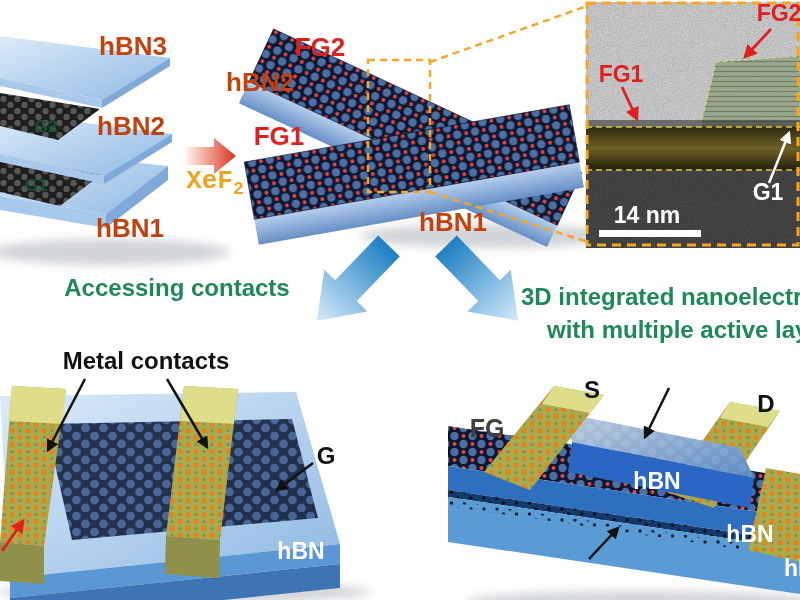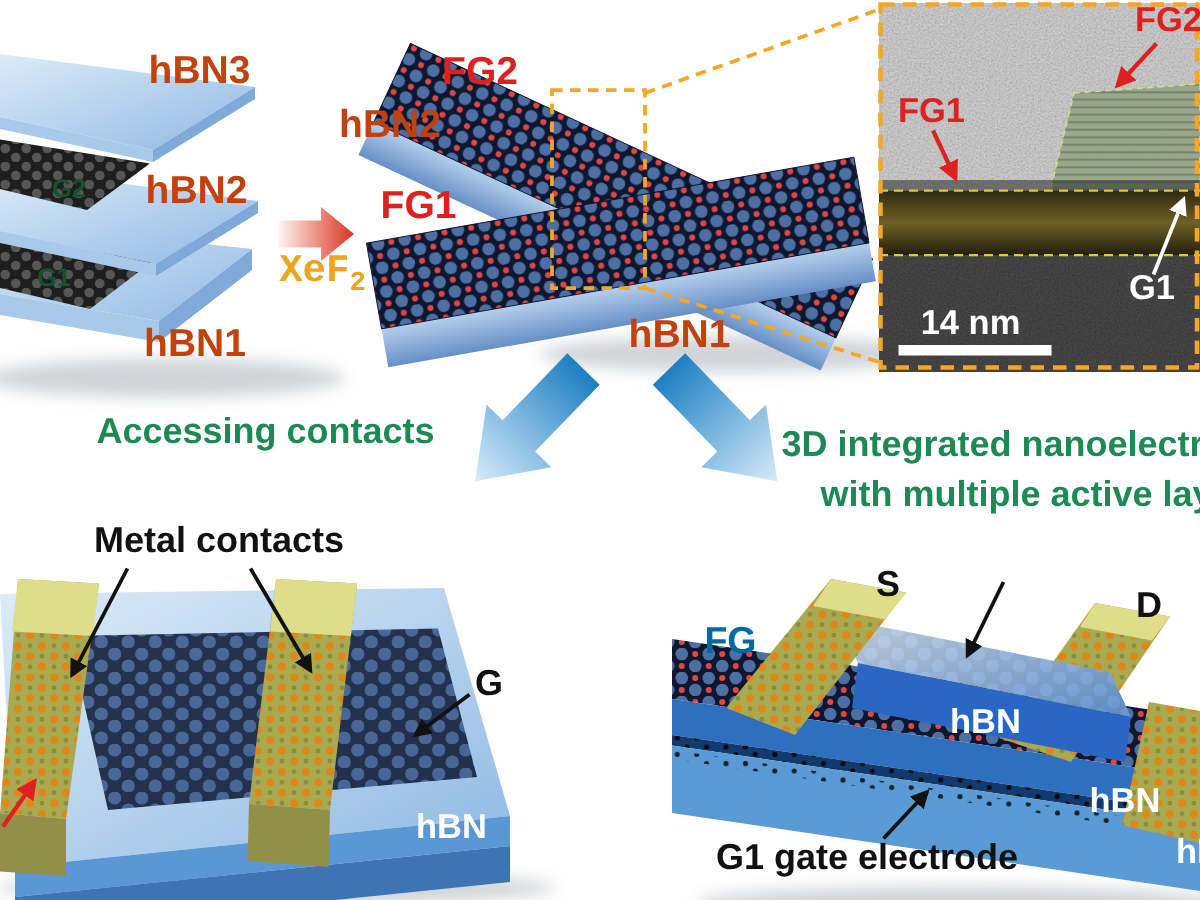--- a/index.html
+++ b/index.html
@@ -10,21 +10,21 @@
        transform:translate(-50%,-50%);z-index:5;}
   .lbl.leftanch{transform:translate(0,-50%);}
   .blue{color:#c2410c;font-size:26px;}
   .black{color:#14532d;font-size:17px;}
   .red{color:#e01f1f;font-size:26px;}
   .orange{color:#efa31f;font-size:26px;font-family:Liberation Mono, monospace;}
   .green{color:#1d8a55;font-size:24px;}
   .temred{color:#e01f1f;font-size:23px;}
   .temwhite{color:#ffffff;font-size:23px;}
   .dev{color:#111111;font-size:24px;}
-  .devred{color:#0369a1;font-size:25px;}
+  .devred{color:#404040;font-size:25px;}
   .whitejan{color:#ffffff;font-size:23px;}
   sub{font-size:70%;}
 </style>
 </head>
 <body>
 
 <div id="fig">
 
 <svg id="art" width="800" height="600" viewBox="0 0 800 600">
   <defs>
@@ -248,15 +248,14 @@
 <div class="lbl dev" style="left:146px;top:361px">Metal contacts</div>
 <div class="lbl dev" style="left:326px;top:456px">G</div>
 <div class="lbl whitejan" style="left:301px;top:551px">hBN</div>
 
 <div class="lbl dev" style="left:592px;top:390px">S</div>
 <div class="lbl dev" style="left:766px;top:404px">D</div>
 <div class="lbl devred" style="left:487px;top:428px">FG</div>
 <div class="lbl whitejan" style="left:657px;top:481px">hBN</div>
 <div class="lbl whitejan" style="left:750px;top:534px">hBN</div>
 <div class="lbl whitejan leftanch" style="left:784px;top:568px">hB</div>
-<div class="lbl dev" style="left:578px;top:572px">G1 gate electrode</div>
 
 </div>
 
 </body></html>

